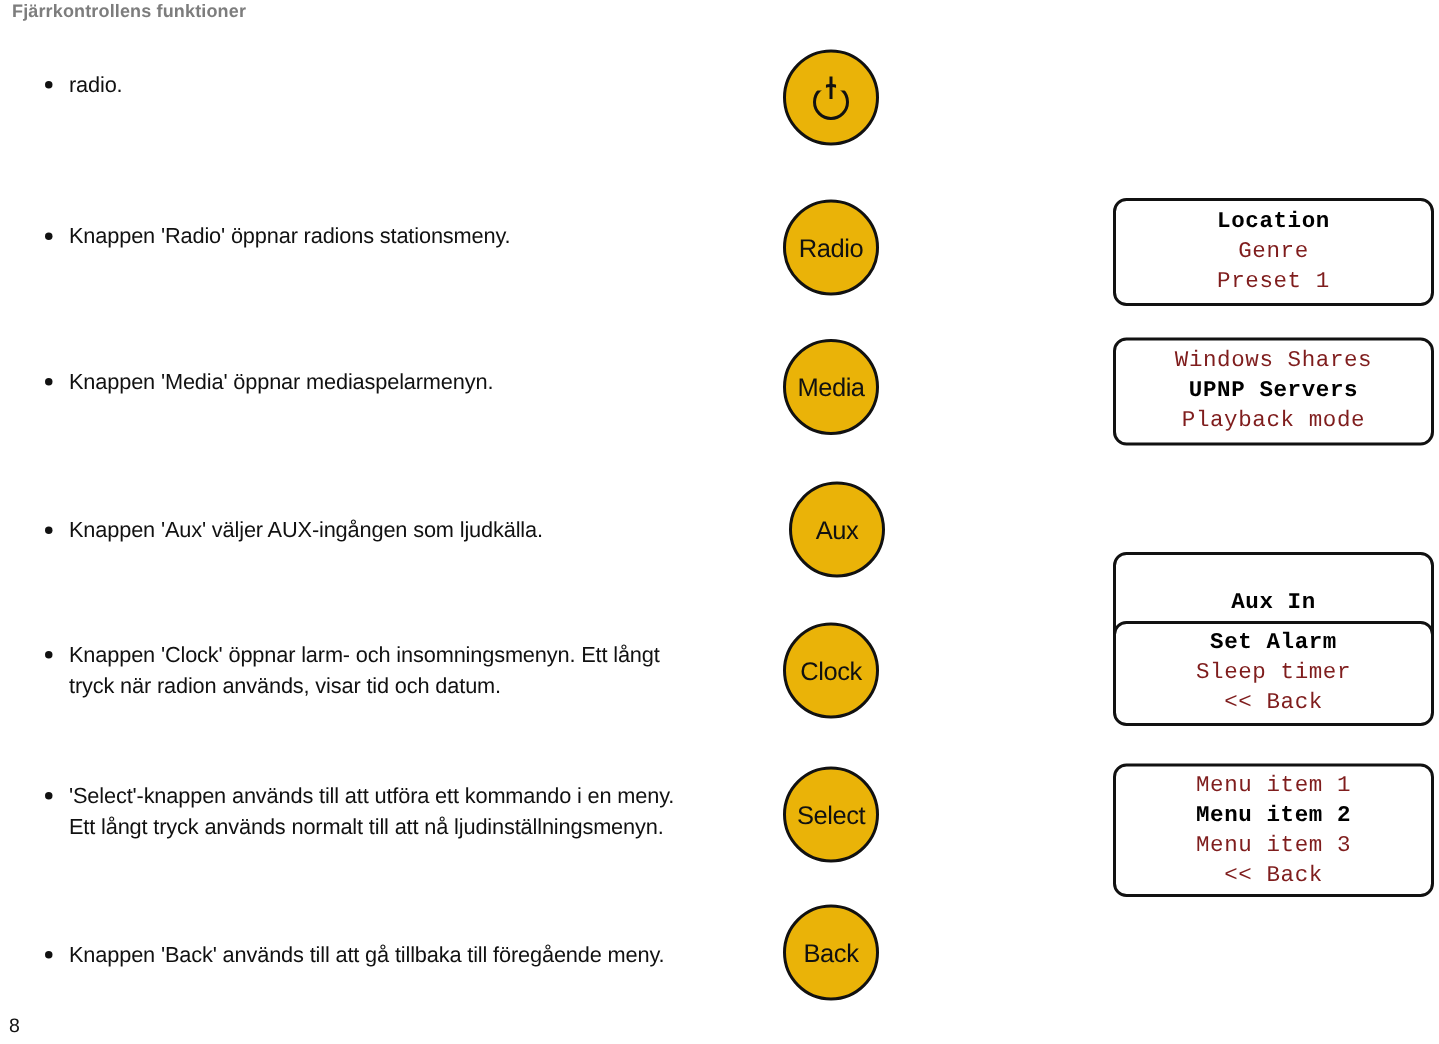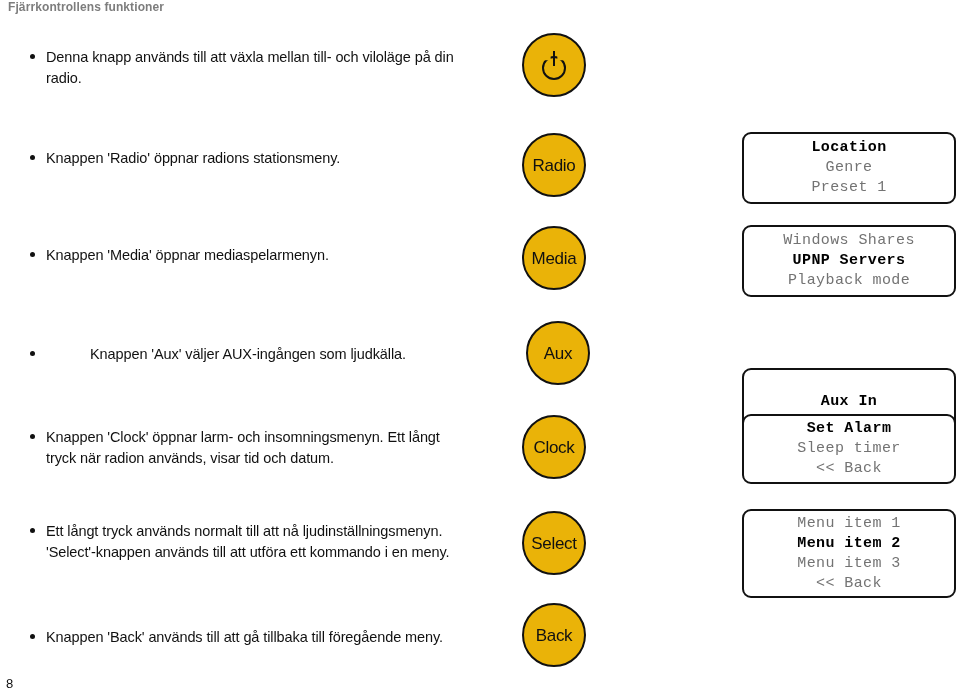--- a/index.html
+++ b/index.html
@@ -103,21 +103,21 @@
     background: #ffffff;
     display: flex;
     flex-direction: column;
     justify-content: center;
     align-items: center;
     font-family: "Liberation Mono", "DejaVu Sans Mono", monospace;
   }
   .lcd .lcd-line {
     font-size: 15px;
     line-height: 20px;
-    color: #737373;
+    color: #7f1d1d;
     letter-spacing: 0.4px;
     white-space: pre;
   }
   .lcd .lcd-line.selected {
     color: #000000;
     font-weight: bold;
   }
 
   .page-number {
     position: absolute;
@@ -128,21 +128,20 @@
   }
 </style>
 </head>
 <body>
 
 <div class="page-title">Fjärrkontrollens funktioner</div>
 
 <div class="bullet-block" style="left:30px; top:47px; width:460px;">
   <span class="bullet-dot"></span>
   <span class="bullet-text">
-    <span class="line">Denna knapp används till att växla mellan till- och viloläge på din</span>
     <span class="line">radio.</span>
   </span>
 </div>
 
 <div class="btn-circle" style="left:522px; top:33px; width:64px; height:64px;">
   <span class="power-icon">
     <span class="ring"></span>
     <span class="bar"></span>
   </span>
 </div>
@@ -174,21 +173,21 @@
 <div class="btn-circle" style="left:522px; top:226px; width:64px; height:64px;">
   <span class="btn-label">Media</span>
 </div>
 
 <div class="lcd" style="left:742px; top:225px; width:214px; height:72px;">
   <span class="lcd-line">Windows Shares</span>
   <span class="lcd-line selected">UPNP Servers</span>
   <span class="lcd-line">Playback mode</span>
 </div>
 
-<div class="bullet-block" style="left:30px; top:344px; width:460px;gap:44px;">
+<div class="bullet-block" style="left:30px; top:344px; width:460px;">
   <span class="bullet-dot"></span>
   <span class="bullet-text">
     <span class="line">Knappen 'Aux' väljer AUX-ingången som ljudkälla.</span>
   </span>
 </div>
 
 <div class="btn-circle" style="left:526px; top:321px; width:64px; height:64px;">
   <span class="btn-label">Aux</span>
 </div>
 
@@ -210,22 +209,22 @@
 
 <div class="lcd" style="left:742px; top:414px; width:214px; height:70px;">
   <span class="lcd-line selected">Set Alarm</span>
   <span class="lcd-line">Sleep timer</span>
   <span class="lcd-line">&lt;&lt; Back</span>
 </div>
 
 <div class="bullet-block" style="left:30px; top:521px; width:470px;">
   <span class="bullet-dot"></span>
   <span class="bullet-text">
+    <span class="line">'Select'-knappen används till att utföra ett kommando i en meny.</span>
     <span class="line">Ett långt tryck används normalt till att nå ljudinställningsmenyn.</span>
-    <span class="line">'Select'-knappen används till att utföra ett kommando i en meny.</span>
   </span>
 </div>
 
 <div class="btn-circle" style="left:522px; top:511px; width:64px; height:64px;">
   <span class="btn-label">Select</span>
 </div>
 
 <div class="lcd" style="left:742px; top:509px; width:214px; height:89px;">
   <span class="lcd-line">Menu item 1</span>
   <span class="lcd-line selected">Menu item 2</span>

